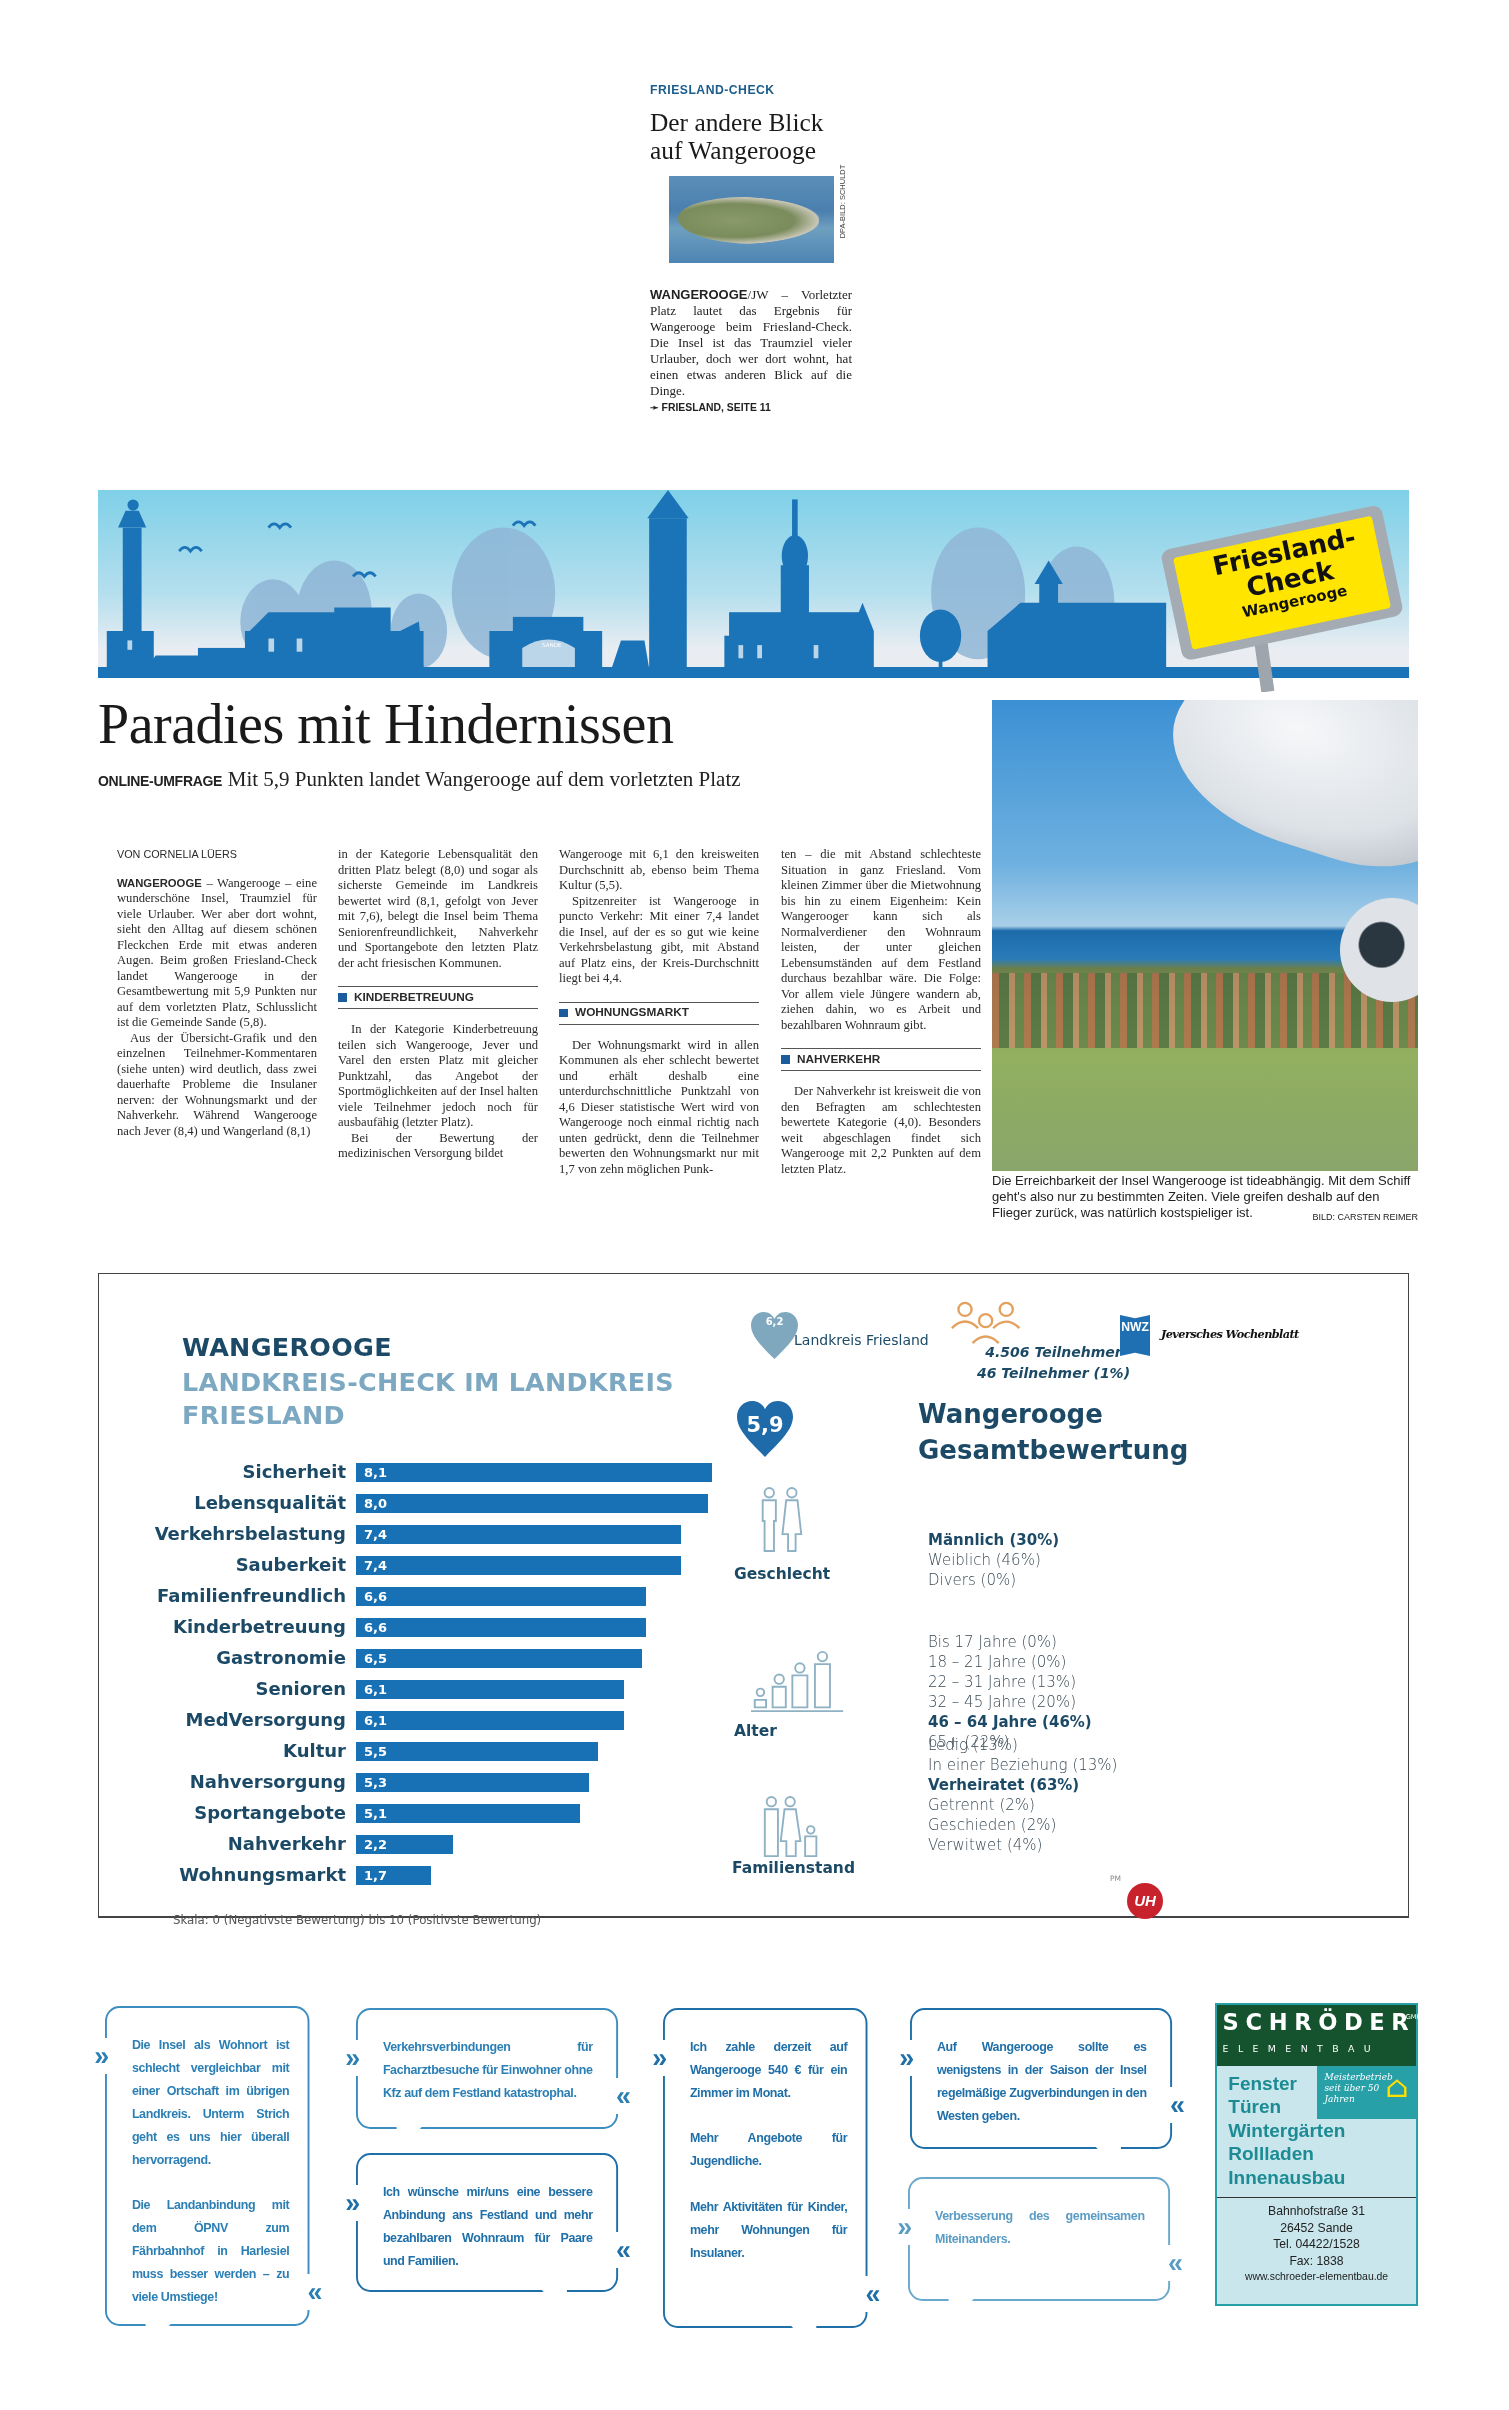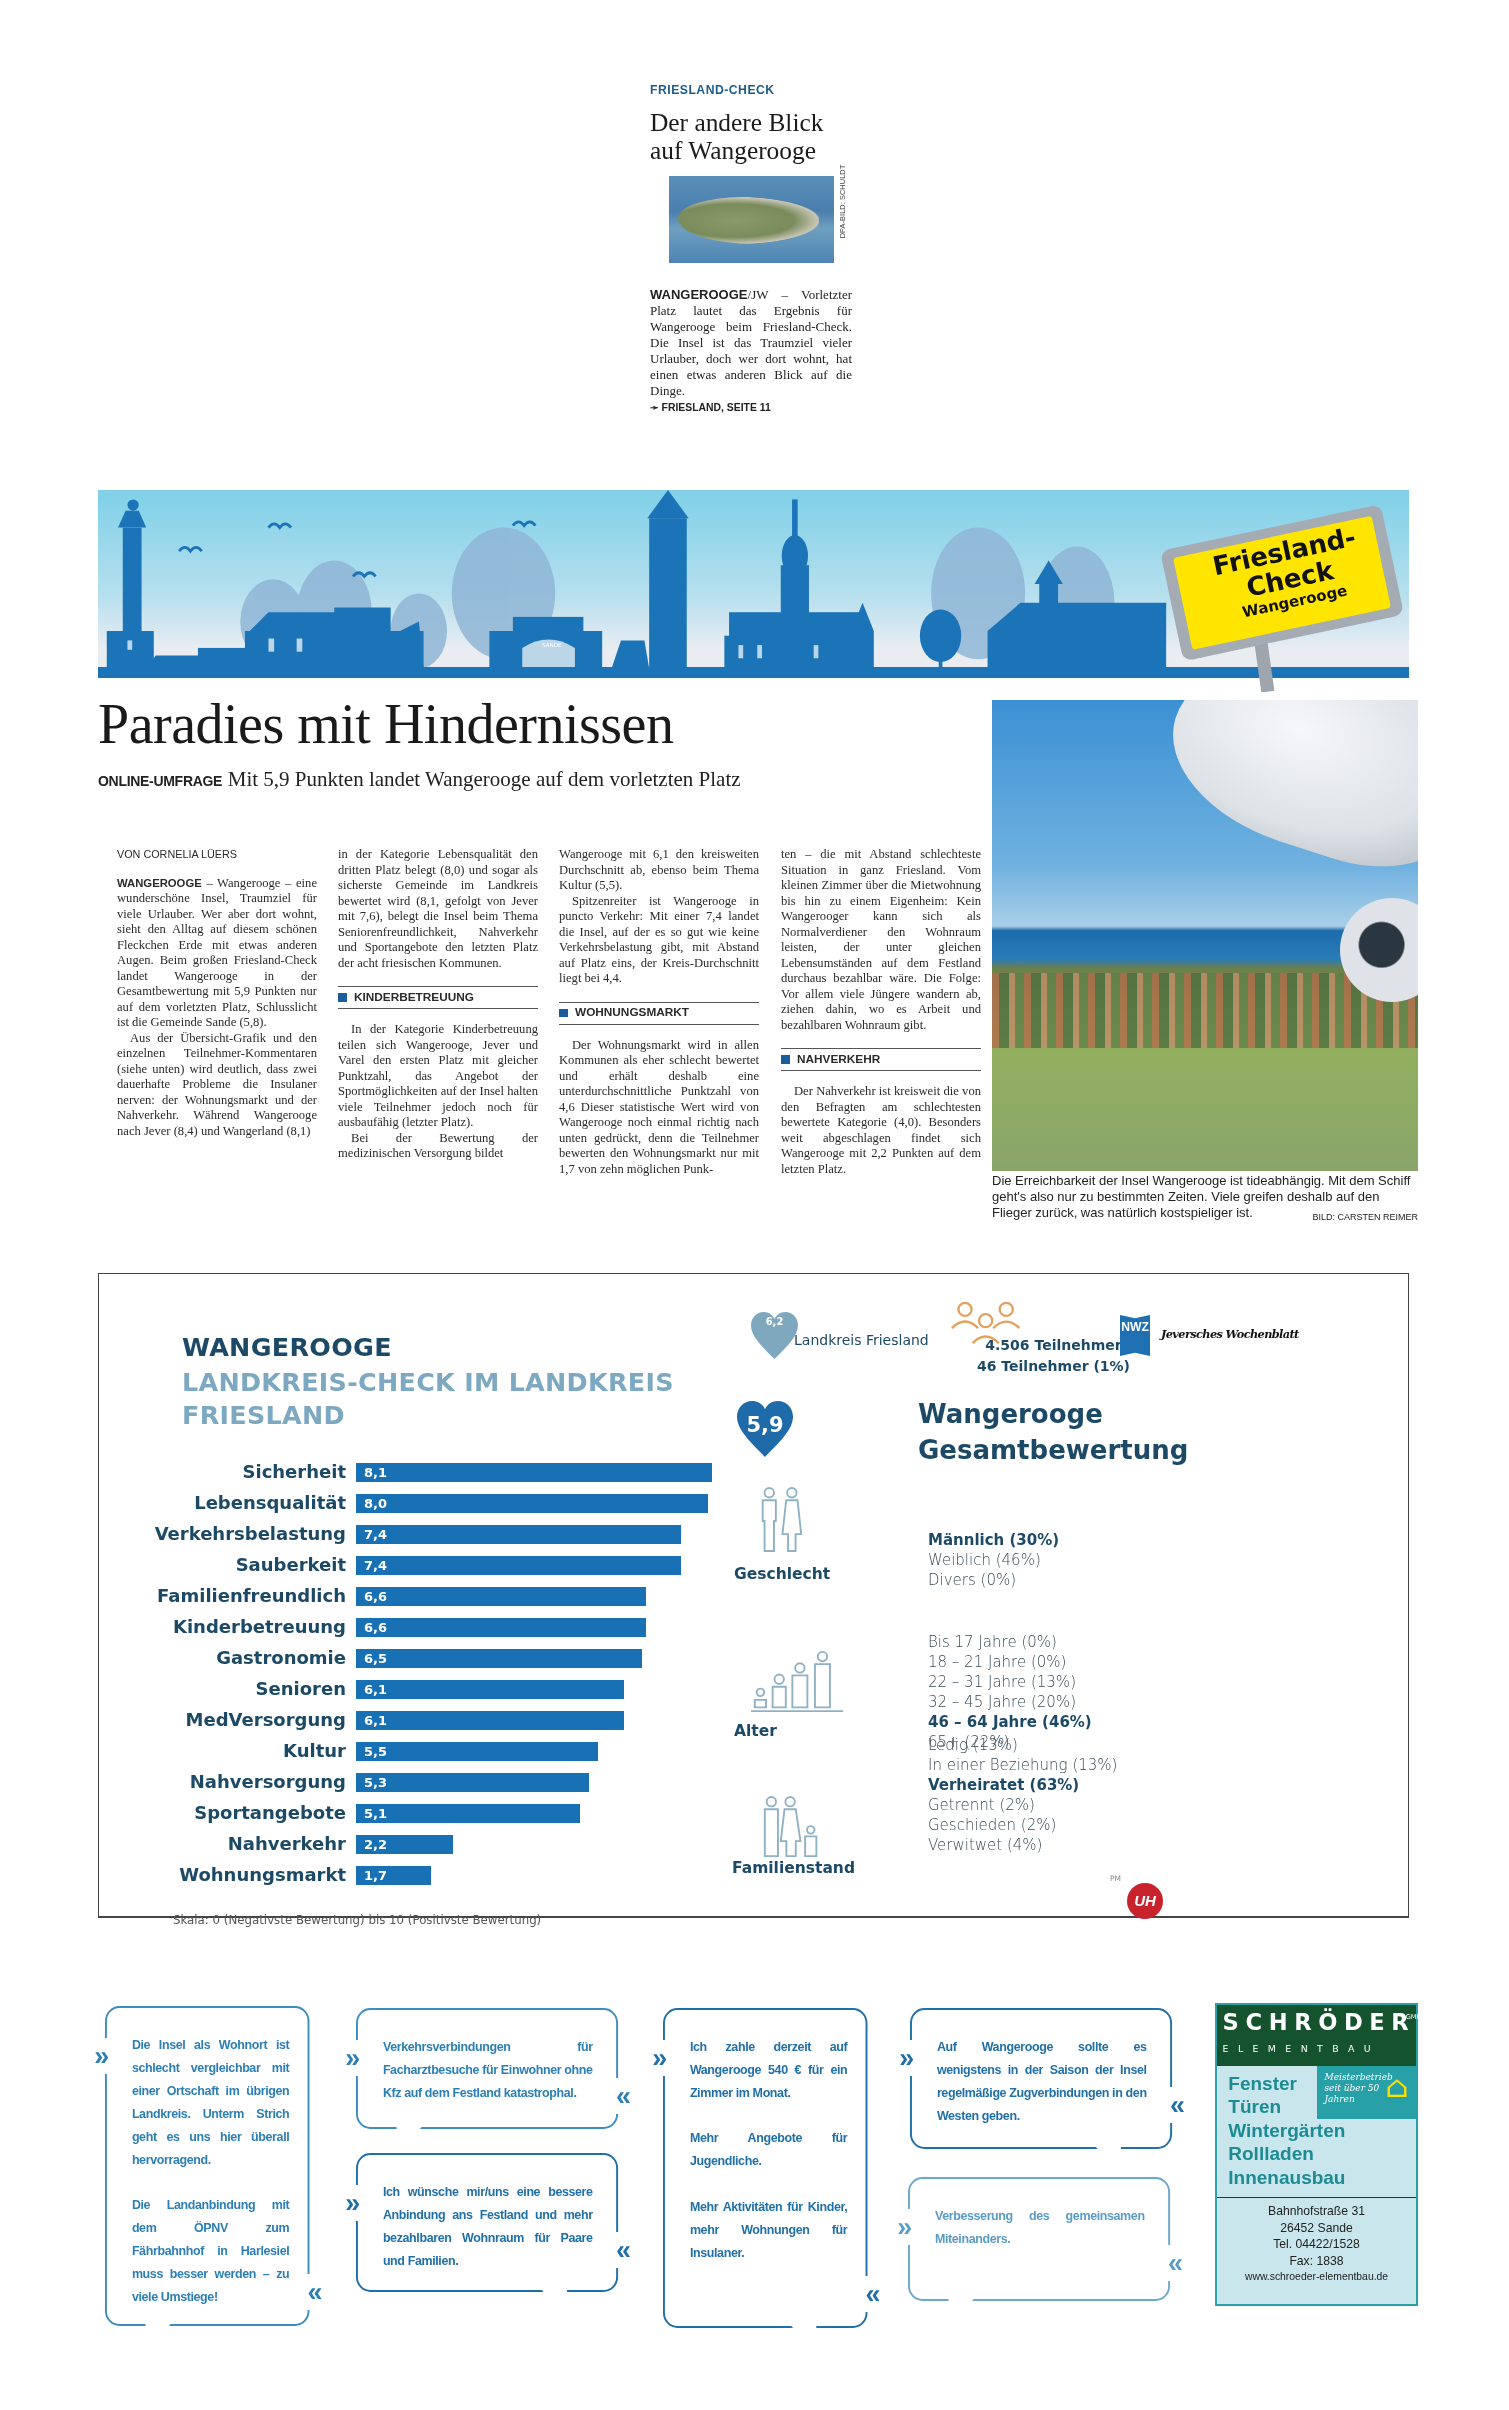--- a/index.html
+++ b/index.html
@@ -51,21 +51,21 @@
   .bars { position: absolute; left: 38px; top: 185px; width: 584px; }
   .bar-row { position: relative; height: 31px; }
   .bar-row .lbl { position: absolute; right: 375px; top: 1.9px; font-family: "DejaVu Sans", sans-serif; font-weight: bold; font-size: 18px; color: #1c4a66; white-space: nowrap; }
   .bar-row .bar { position: absolute; left: 219px; top: 3.8px; height: 19px; background: #1871b4; }
   .bar-row .val { position: absolute; left: 227px; top: 3.8px; font-family: "DejaVu Sans", sans-serif; font-weight: bold; font-size: 13px; color: #fff; line-height: 19px; }
 
   .heart { position: absolute; }
   .heart svg { display: block; }
   .heart .hv { position: absolute; left: 0; width: 100%; text-align: center; font-family: "DejaVu Sans", sans-serif; font-weight: bold; color: #fff; }
   .landkreis { position: absolute; left: 695px; top: 58px; font-family: "DejaVu Sans", sans-serif; font-weight: normal; font-size: 14px; color: #1c4a66; }
-  .teilnehmer { position: absolute; left: 878px; top: 61px; text-align: center; font-family: "DejaVu Sans", sans-serif; font-weight: bold; font-size: 14px; color: #1c4a66; line-height: 21px; }
+  .teilnehmer { position: absolute; left: 878px; top: 68px; text-align: center; font-family: "DejaVu Sans", sans-serif; font-weight: bold; font-size: 14px; color: #1c4a66; line-height: 21px; font-style: italic; }
   .nwz { position: absolute; left: 1021px; top: 41px; width: 30px; height: 41px; background: #1f6fb3; color: #fff; font-family: "Liberation Sans", sans-serif; font-weight: bold; font-size: 12.2px; text-align: center; line-height: 24.5px; clip-path: polygon(0 0, 50% 8%, 100% 0, 100% 100%, 50% 92%, 0 100%); }
   .jw { position: absolute; left: 1062px; top: 53px; font-family: "DejaVu Serif", serif; font-weight: bold; font-size: 11.3px; color: #111; font-style: italic; letter-spacing: -0.6px; }
   .gesamt { position: absolute; left: 819px; top: 122px; font-family: "DejaVu Sans", sans-serif; font-weight: bold; font-size: 26px; color: #1c4a66; line-height: 36px; }
   .demo-label { position: absolute; font-family: "DejaVu Sans", sans-serif; font-weight: bold; font-size: 15.5px; color: #1c4a66; }
   .demo-list { position: absolute; left: 829px; font-family: "DejaVu Sans", sans-serif; font-size: 15px; color: #3a4a55; line-height: 20px; font-weight: 300; }
   .demo-list .b { font-weight: bold; color: #1c4a66; }
   .pm { position: absolute; left: 1110px; top: 1874px; font-family: "DejaVu Sans", sans-serif; font-size: 7.5px; color: #888; }
   .uh { position: absolute; left: 1127px; top: 1883px; width: 36px; height: 36px; border-radius: 50%; background: #c8222c; color: #fff; font-family: "Liberation Sans", sans-serif; font-weight: bold; font-style: italic; font-size: 15px; text-align: center; line-height: 36px; }
   .scale-note { position: absolute; left: 173px; top: 1913px; font-family: "DejaVu Sans", sans-serif; font-size: 11.8px; color: #555; }
 

